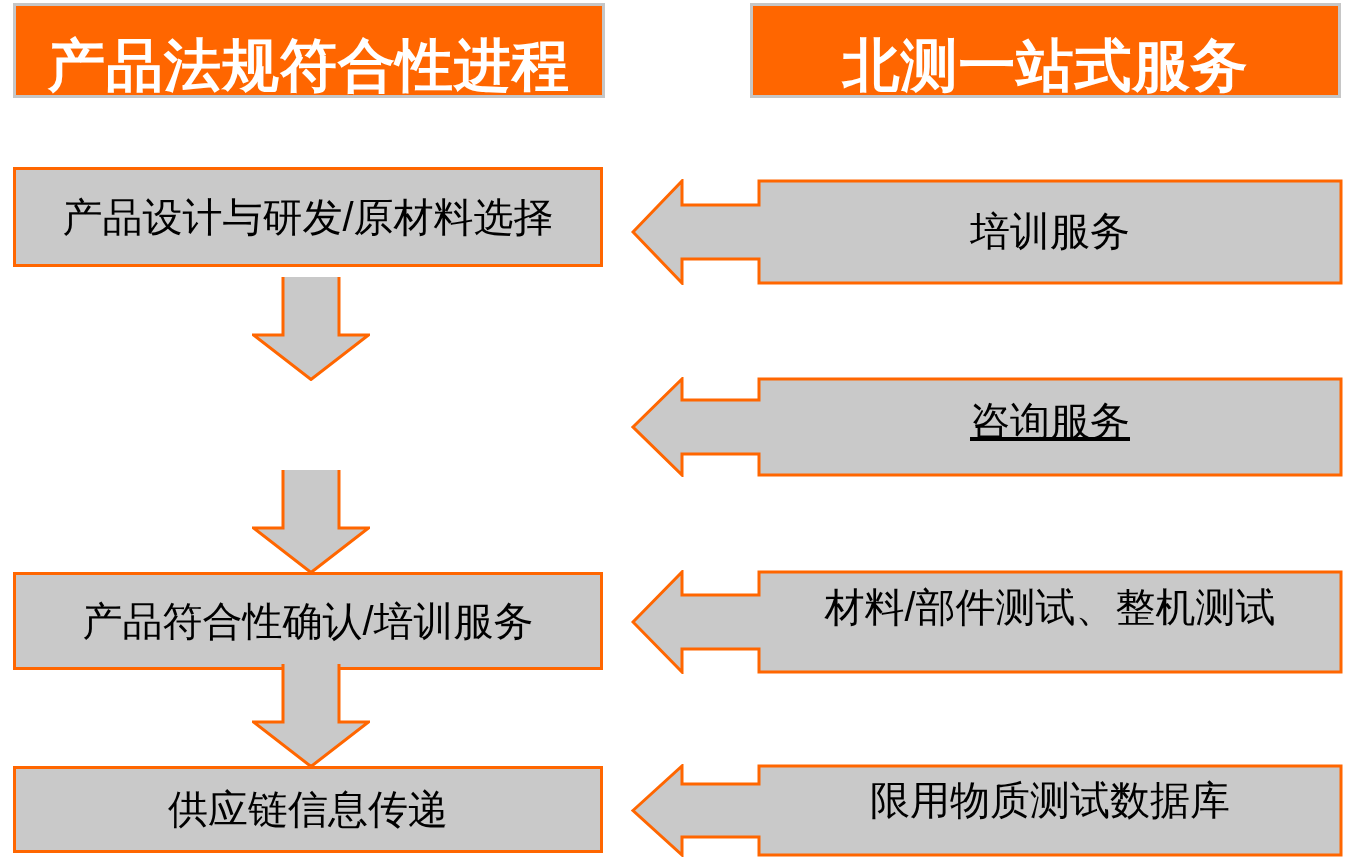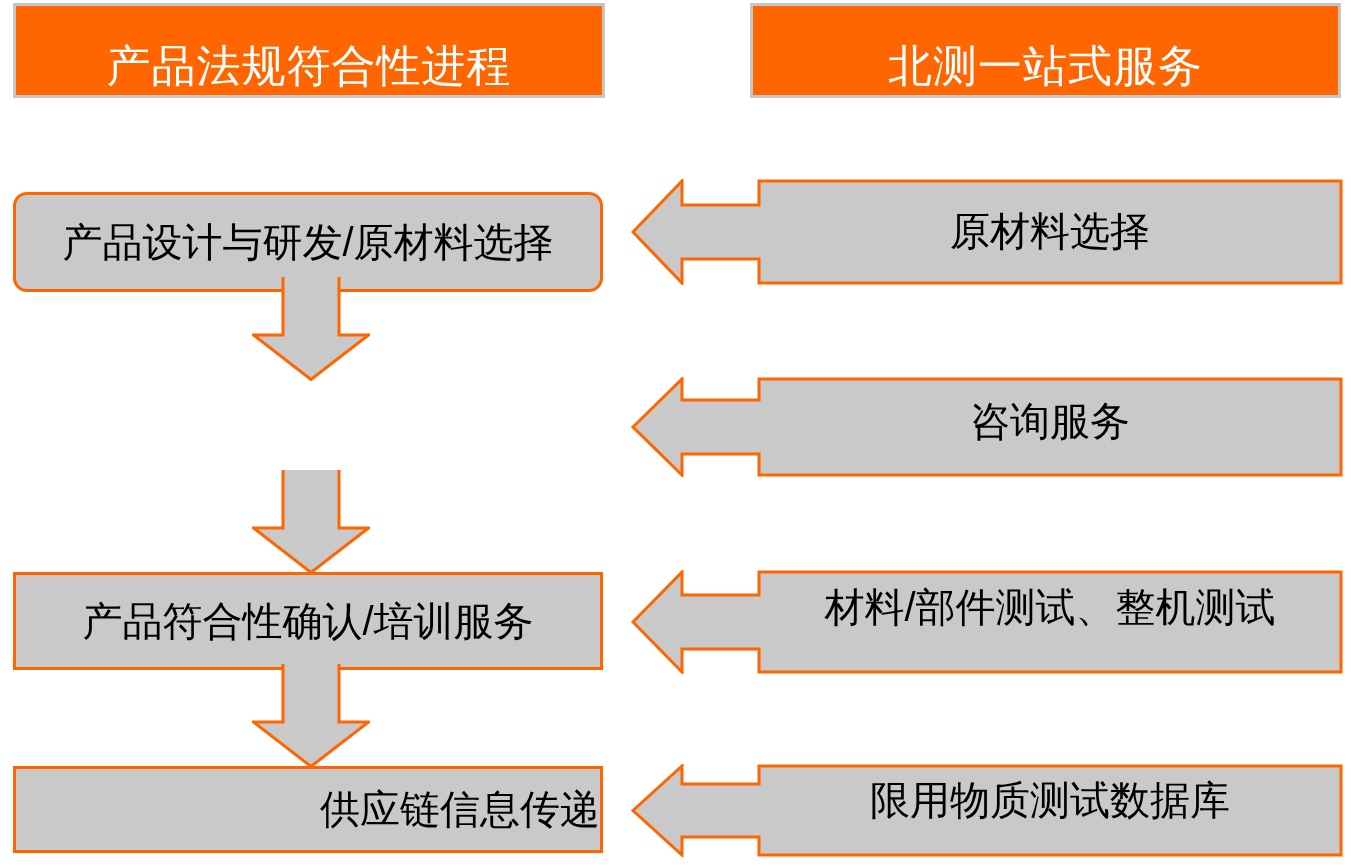--- a/index.html
+++ b/index.html
@@ -12,22 +12,22 @@
   }
   .header{
     position:absolute;
     height:89px;
     background:#FF6600;
     border:3px solid #C6C6C6;
     display:flex;align-items:center;justify-content:center;
   }
   .header span{
     color:#ffffff;
-    font-size:44px;
-    font-weight:normal;
+    font-size:57px;
+    font-weight:bold;
     white-space:nowrap;
     letter-spacing:1px;
     margin-top:32px;
   }
   .step-box{
     position:absolute;
     left:13px;width:584px;
     background:#C9C9C9;
     border:3px solid #FF6600;
     display:flex;align-items:center;justify-content:center;
@@ -56,54 +56,54 @@
 
 <div class="canvas">
 
   <div class="header" style="left:13px;top:3px;width:586px;">
     <span>产品法规符合性进程</span>
   </div>
   <div class="header" style="left:750px;top:3px;width:585px;text-align:right;">
     <span>北测一站式服务</span>
   </div>
 
-  <div class="step-box" style="top:192px;height:94px;border-radius:14px;">
+  <div class="step-box" style="top:167px;height:94px;">
     <span>产品设计与研发/原材料选择</span>
   </div>
   <div class="step-box" style="top:572px;height:92px;">
     <span>产品符合性确认/培训服务</span>
   </div>
-  <div class="step-box" style="top:766px;height:81px;justify-content:flex-end;">
+  <div class="step-box" style="top:766px;height:81px;">
     <span>供应链信息传递</span>
   </div>
 
   <svg class="shape" style="left:252px;top:277px;" width="118" height="104" viewBox="0 0 118 104">
     <path class="arrow-fill" d="M31,0 L31,58 L1.5,58 L59,102.5 L116.5,58 L87,58 L87,0 Z"></path>
     <path class="arrow-stroke" d="M31,0 L31,58 L1.5,58 L59,102.5 L116.5,58 L87,58 L87,0"></path>
   </svg>
   <svg class="shape" style="left:252px;top:470px;" width="118" height="104" viewBox="0 0 118 104">
     <path class="arrow-fill" d="M31,0 L31,58 L1.5,58 L59,102.5 L116.5,58 L87,58 L87,0 Z"></path>
     <path class="arrow-stroke" d="M31,0 L31,58 L1.5,58 L59,102.5 L116.5,58 L87,58 L87,0"></path>
   </svg>
   <svg class="shape" style="left:252px;top:664px;" width="118" height="104" viewBox="0 0 118 104">
     <path class="arrow-fill" d="M31,0 L31,58 L1.5,58 L59,102.5 L116.5,58 L87,58 L87,0 Z"></path>
     <path class="arrow-stroke" d="M31,0 L31,58 L1.5,58 L59,102.5 L116.5,58 L87,58 L87,0"></path>
   </svg>
 
   <svg class="shape" style="left:631px;top:179px;" width="712" height="106" viewBox="0 0 712 106">
     <path class="callout-path" d="M2,53 L51,2 L51,26 L128,26 L128,2 L710,2 L710,104 L128,104 L128,80 L51,80 L51,104 Z"></path>
   </svg>
   <div class="callout-label" style="left:759px;top:181px;width:582px;height:100px;">
-    <span>原材料选择</span>
+    <span>培训服务</span>
   </div>
 
   <svg class="shape" style="left:631px;top:377px;" width="712" height="100" viewBox="0 0 712 100">
     <path class="callout-path" d="M2,50 L51,2 L51,23 L128,23 L128,2 L710,2 L710,98 L128,98 L128,77 L51,77 L51,98 Z"></path>
   </svg>
-  <div class="callout-label" style="left:759px;top:379px;width:582px;height:84px;">
+  <div class="callout-label" style="left:759px;top:379px;width:582px;height:84px;text-decoration:underline;">
     <span>咨询服务</span>
   </div>
 
   <svg class="shape" style="left:631px;top:570px;" width="712" height="104" viewBox="0 0 712 104">
     <path class="callout-path" d="M2,52 L51,2 L51,25 L128,25 L128,2 L710,2 L710,102 L128,102 L128,79 L51,79 L51,102 Z"></path>
   </svg>
   <div class="callout-label" style="left:759px;top:572px;width:582px;height:70px;">
     <span>材料/部件测试、整机测试</span>
   </div>
 

